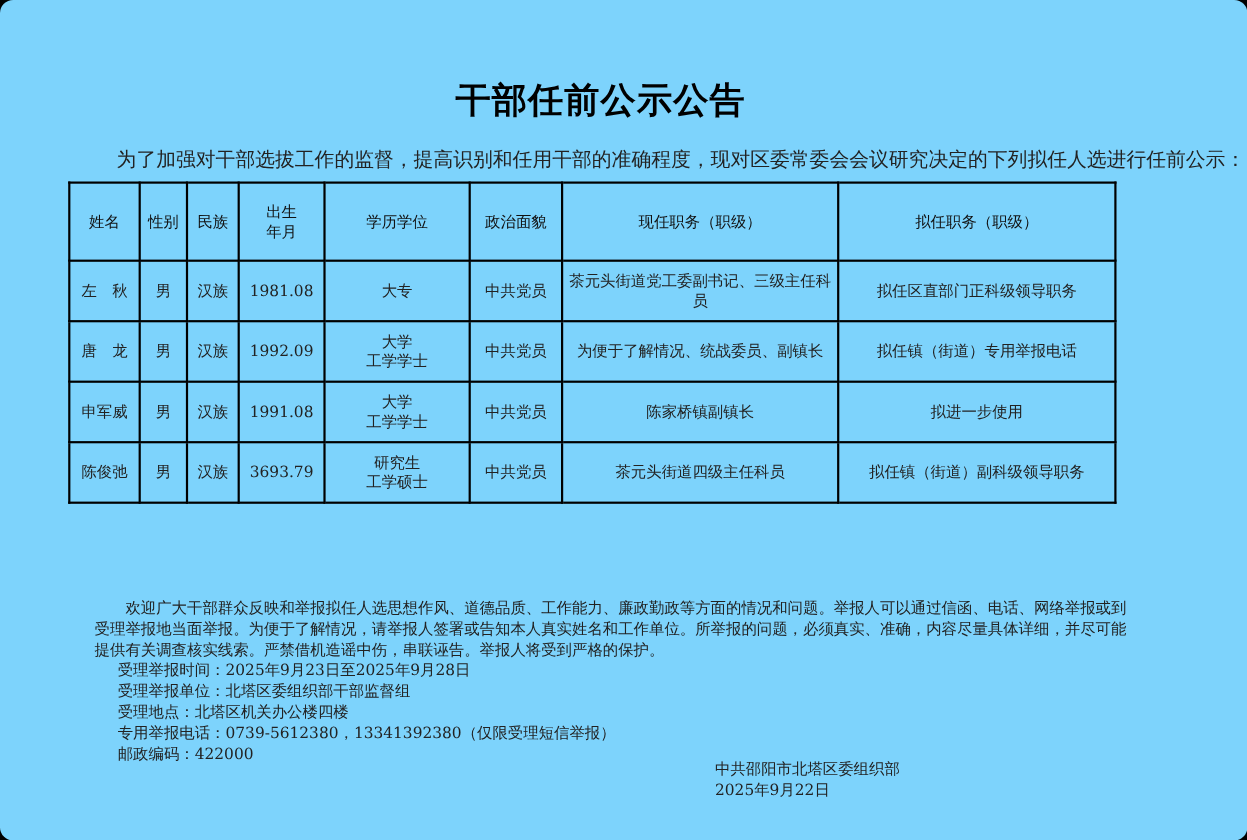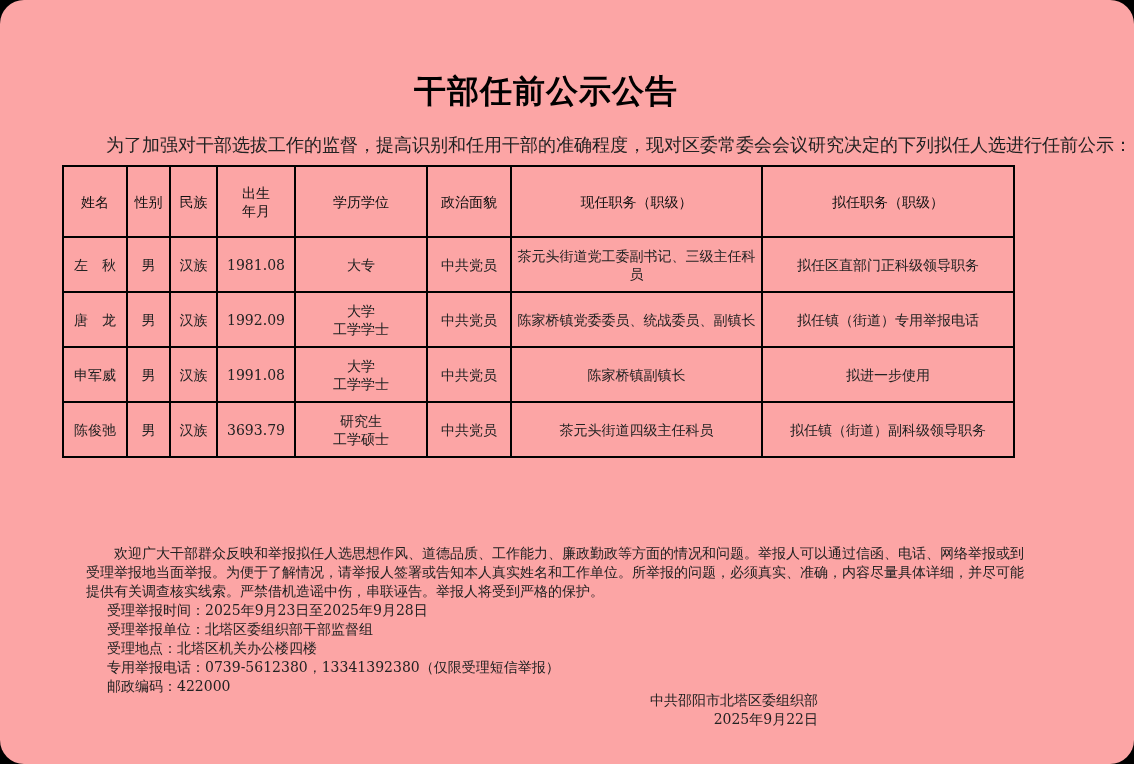--- a/index.html
+++ b/index.html
@@ -1,19 +1,19 @@
 <!DOCTYPE html>
 <html><head>
 <meta charset="utf-8">
 <style>
   html, body { margin:0; padding:0; background:#000; }
   body { width:1134px; height:764px; overflow:hidden; }
   .page {
     position:absolute; left:0; top:0; width:1134px; height:764px;
-    background:#fca5a5; border-radius:24px; overflow:hidden;
+    background:#7dd3fc; border-radius:12px; overflow:hidden;
     font-family:"DejaVu Serif","Liberation Serif",serif; color:#222;
   }
   .title {
     position:absolute; left:0; width:1092px; top:70px; text-align:center;
     font-family:"DejaVu Serif","Liberation Serif",serif;
     font-size:32px; font-weight:bold; letter-spacing:1px; color:#000;
   }
   .intro {
     position:absolute; left:106px; top:133px; font-size:18px; color:#222;
     font-family:"DejaVu Sans","Liberation Sans",sans-serif; white-space:nowrap;
@@ -34,21 +34,21 @@
   td.left { text-align:left; }
   .c-name{width:58px}.c-sex{width:37px}.c-eth{width:41px}.c-birth{width:72px}
   .c-edu{width:126px}.c-pol{width:78px}.c-cur{width:245px}.c-new{width:246px}
   .block {
     position:absolute; left:86px; top:544px; width:940px; font-size:14px; line-height:19px;
     font-family:"DejaVu Serif","Liberation Serif",serif; color:#222;
   }
   .block p { margin:0; text-indent:2em; }
   .block .line { text-indent:0; padding-left:21px; }
   .sign {
-    position:absolute; left:650px; top:691px; font-size:14px; line-height:19px; text-align:right;
+    position:absolute; left:650px; top:691px; font-size:14px; line-height:19px; text-align:left;
     font-family:"DejaVu Serif","Liberation Serif",serif; color:#222;
   }
 </style>
 </head>
 <body>
 
 <div class="page">
   <div class="title">干部任前公示公告</div>
   <div class="intro">为了加强对干部选拔工作的监督，提高识别和任用干部的准确程度，现对区委常委会会议研究决定的下列拟任人选进行任前公示：</div>
 
@@ -85,21 +85,21 @@
       <tr>
         <td>唐　龙</td>
         <td>男</td>
         <td>汉族</td>
         <td>1992.09</td>
         <td>
             <div>大学</div>
             <div>工学学士</div>
           </td>
         <td>中共党员</td>
-        <td class="left">陈家桥镇党委委员、统战委员、副镇长</td>
+        <td class="left">为便于了解情况、统战委员、副镇长</td>
         <td>拟任镇（街道）专用举报电话</td>
       </tr>
       <tr>
         <td>申军威</td>
         <td>男</td>
         <td>汉族</td>
         <td>1991.08</td>
         <td>
             <div>大学</div>
             <div>工学学士</div>

